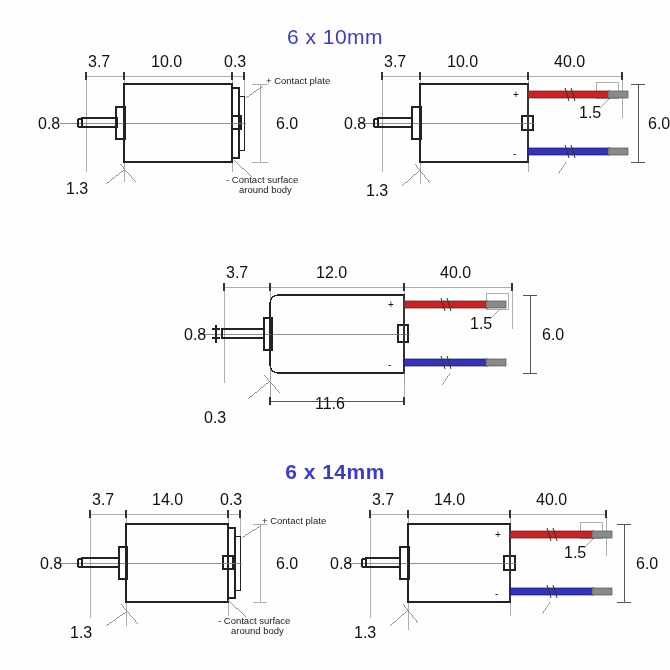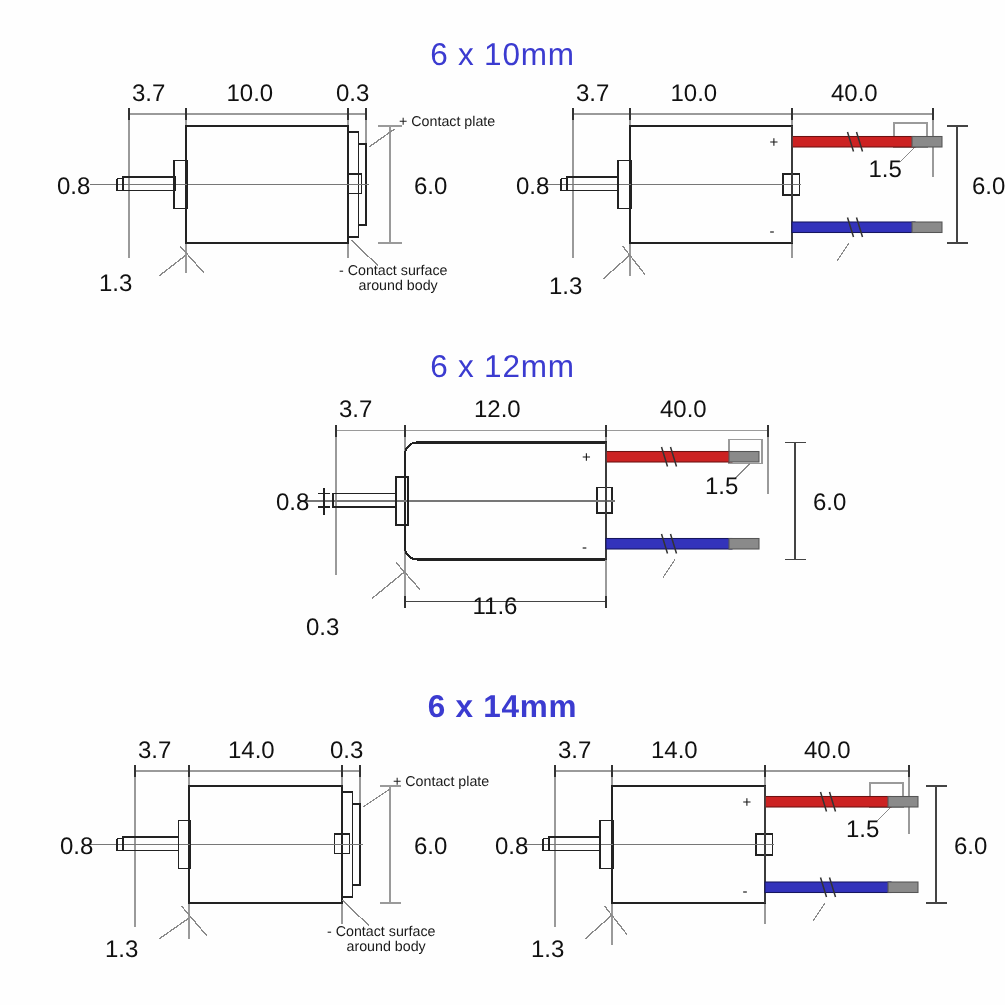--- a/index.html
+++ b/index.html
@@ -169,21 +169,20 @@
         <text class="dimtxt" x="227" y="66">1.5</text>
         <text class="dimtxt" x="296" y="77">6.0</text>
         <text class="polarity" x="161" y="46">+</text>
         <text class="polarity" x="161" y="105">-</text>
       </svg>
     </div>
   </div>
 
   <div class="row row-2">
 
-    <div class="title" style="top:8px;">6 x 12mm</div>
 
     <div class="fig" style="left:182px;top:38px;">
       <svg width="470" height="170" viewBox="0 0 470 170">
         <g stroke="#222" fill="none" stroke-width="1" shape-rendering="crispEdges">
           <line x1="42" y1="22" x2="42" y2="120" stroke="#9a9a9a" stroke-width="0.8"></line>
           <line x1="88" y1="22" x2="88" y2="140" stroke="#9a9a9a" stroke-width="0.8"></line>
           <line x1="222" y1="22" x2="222" y2="120" stroke="#9a9a9a" stroke-width="0.8"></line>
           <line x1="330" y1="22" x2="330" y2="66" stroke="#9a9a9a" stroke-width="0.8"></line>
           <line x1="42" y1="24" x2="330" y2="24" stroke="#9a9a9a" stroke-width="0.8"></line>
           <line x1="42" y1="20" x2="42" y2="28" stroke="#333" stroke-width="1.1"></line>

